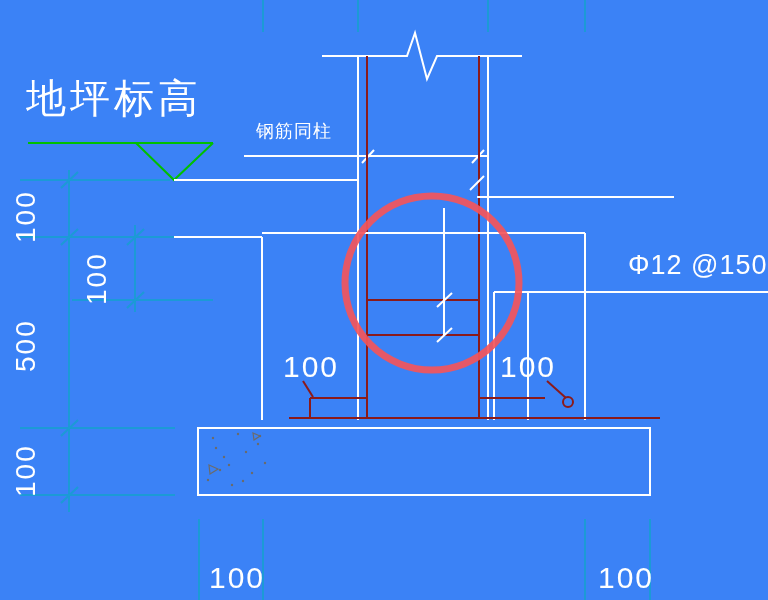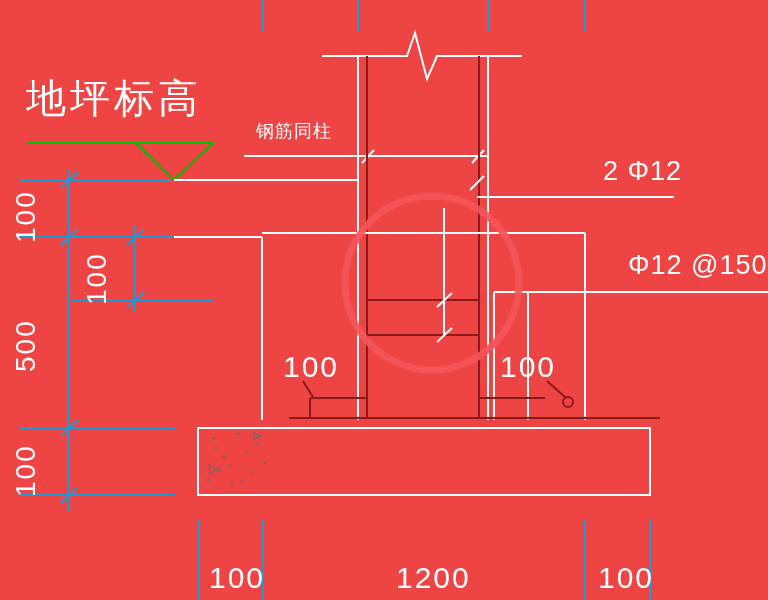--- a/index.html
+++ b/index.html
@@ -8,21 +8,21 @@
     padding: 0;
     background: #000000;
   }
   body {
     font-family: "Liberation Sans", sans-serif;
   }
   #cad-canvas {
     position: relative;
     width: 768px;
     height: 600px;
-    background: #ef4444;
+    background: #3b82f6;
     overflow: hidden;
   }
   #cad-svg {
     position: absolute;
     top: 0;
     left: 0;
     width: 768px;
     height: 600px;
     display: block;
   }
@@ -242,31 +242,29 @@
     </g>
 
     <circle cx="432" cy="283" r="87" stroke="#f4555a" stroke-width="7" fill="none" opacity="0.92"></circle>
 
   </svg>
 
   <div class="txt" id="label-ground-elev">地坪标高</div>
 
   <div class="txt" id="label-rebar-same-as-column">钢筋同柱</div>
 
-  <div class="txt" id="label-2phi12">2 Φ12</div>
 
   <div class="txt" id="label-phi12-150">Φ12 @150</div>
 
   <div class="txt" id="label-dim-left-100">100</div>
 
   <div class="txt" id="label-dim-right-100">100</div>
 
   <div class="txt" id="label-bottom-100-left">100</div>
 
-  <div class="txt" id="label-bottom-1200">1200</div>
 
   <div class="txt" id="label-bottom-100-right">100</div>
 
   <div class="vtxt" id="label-vdim-100-a">100</div>
 
   <div class="vtxt" id="label-vdim-100-b">100</div>
 
   <div class="vtxt" id="label-vdim-500">500</div>
 
   <div class="vtxt" id="label-vdim-100-c">100</div>

